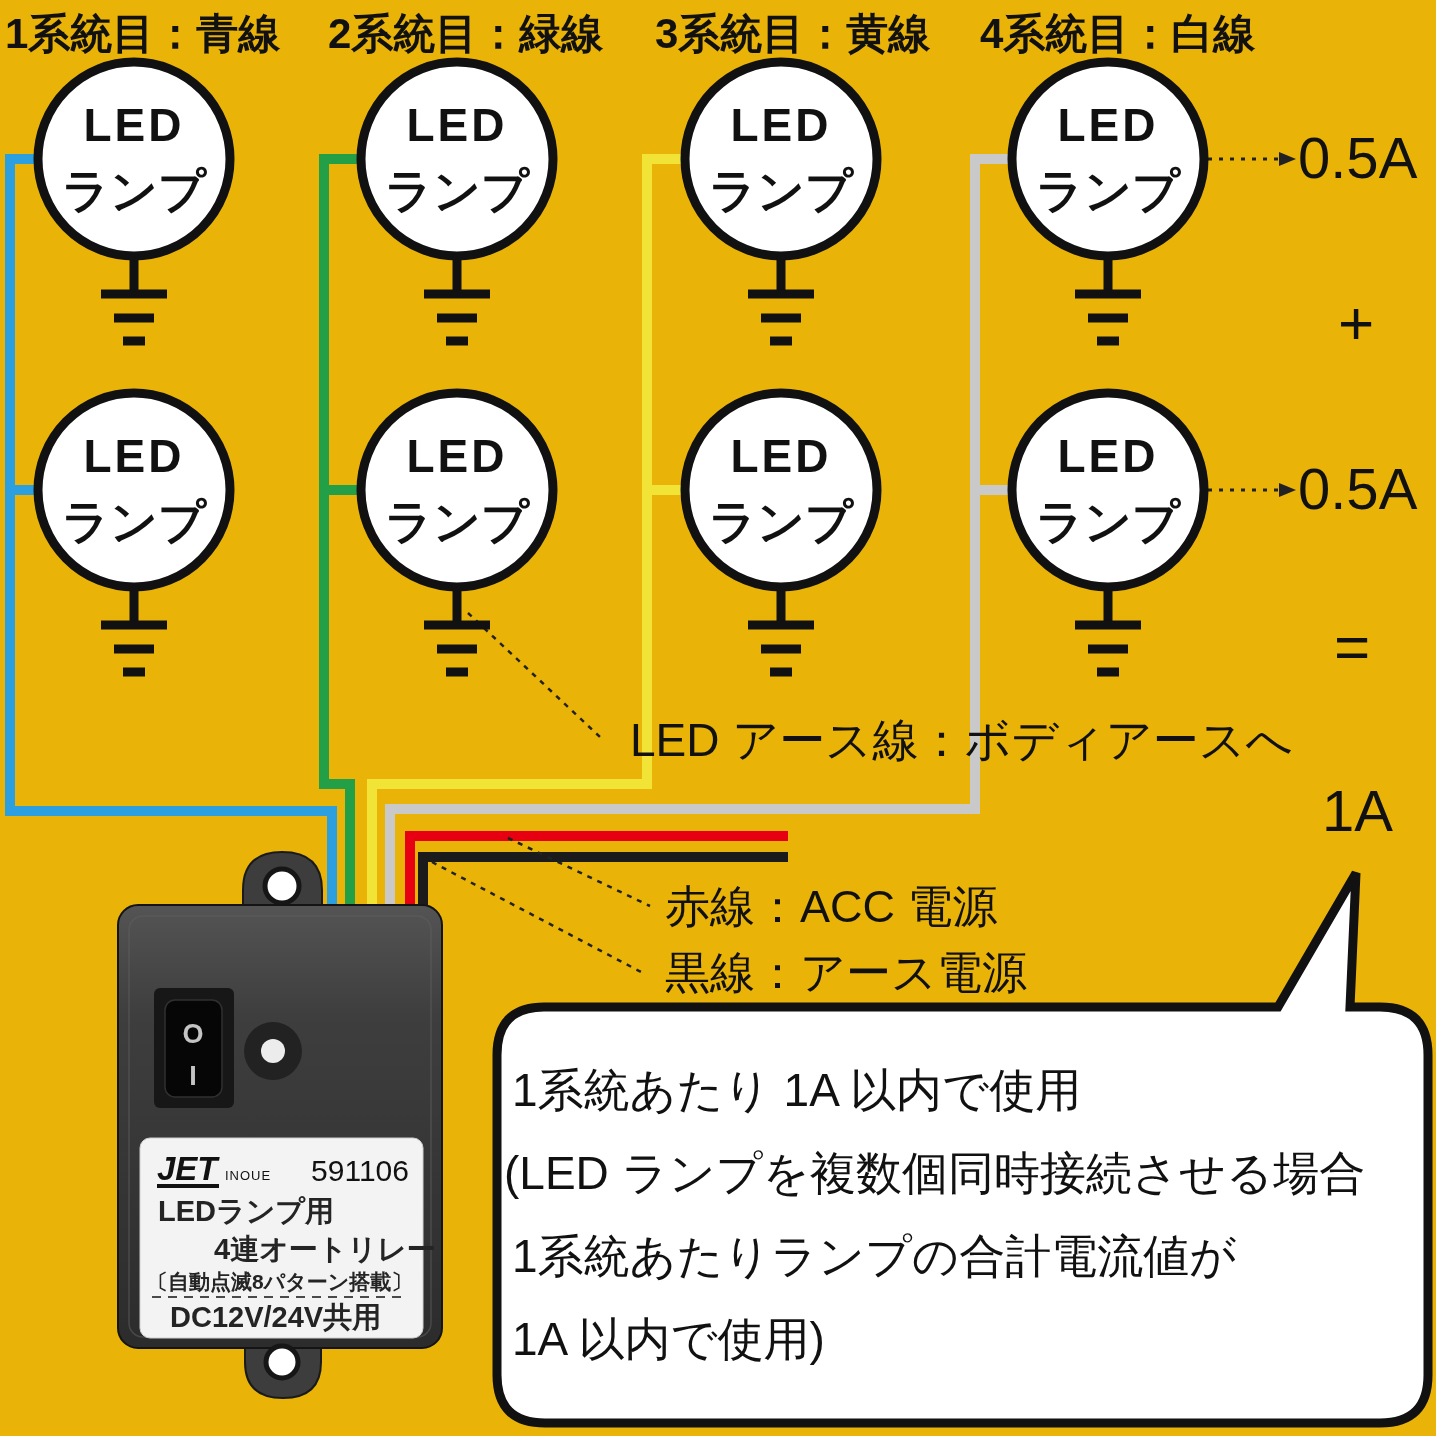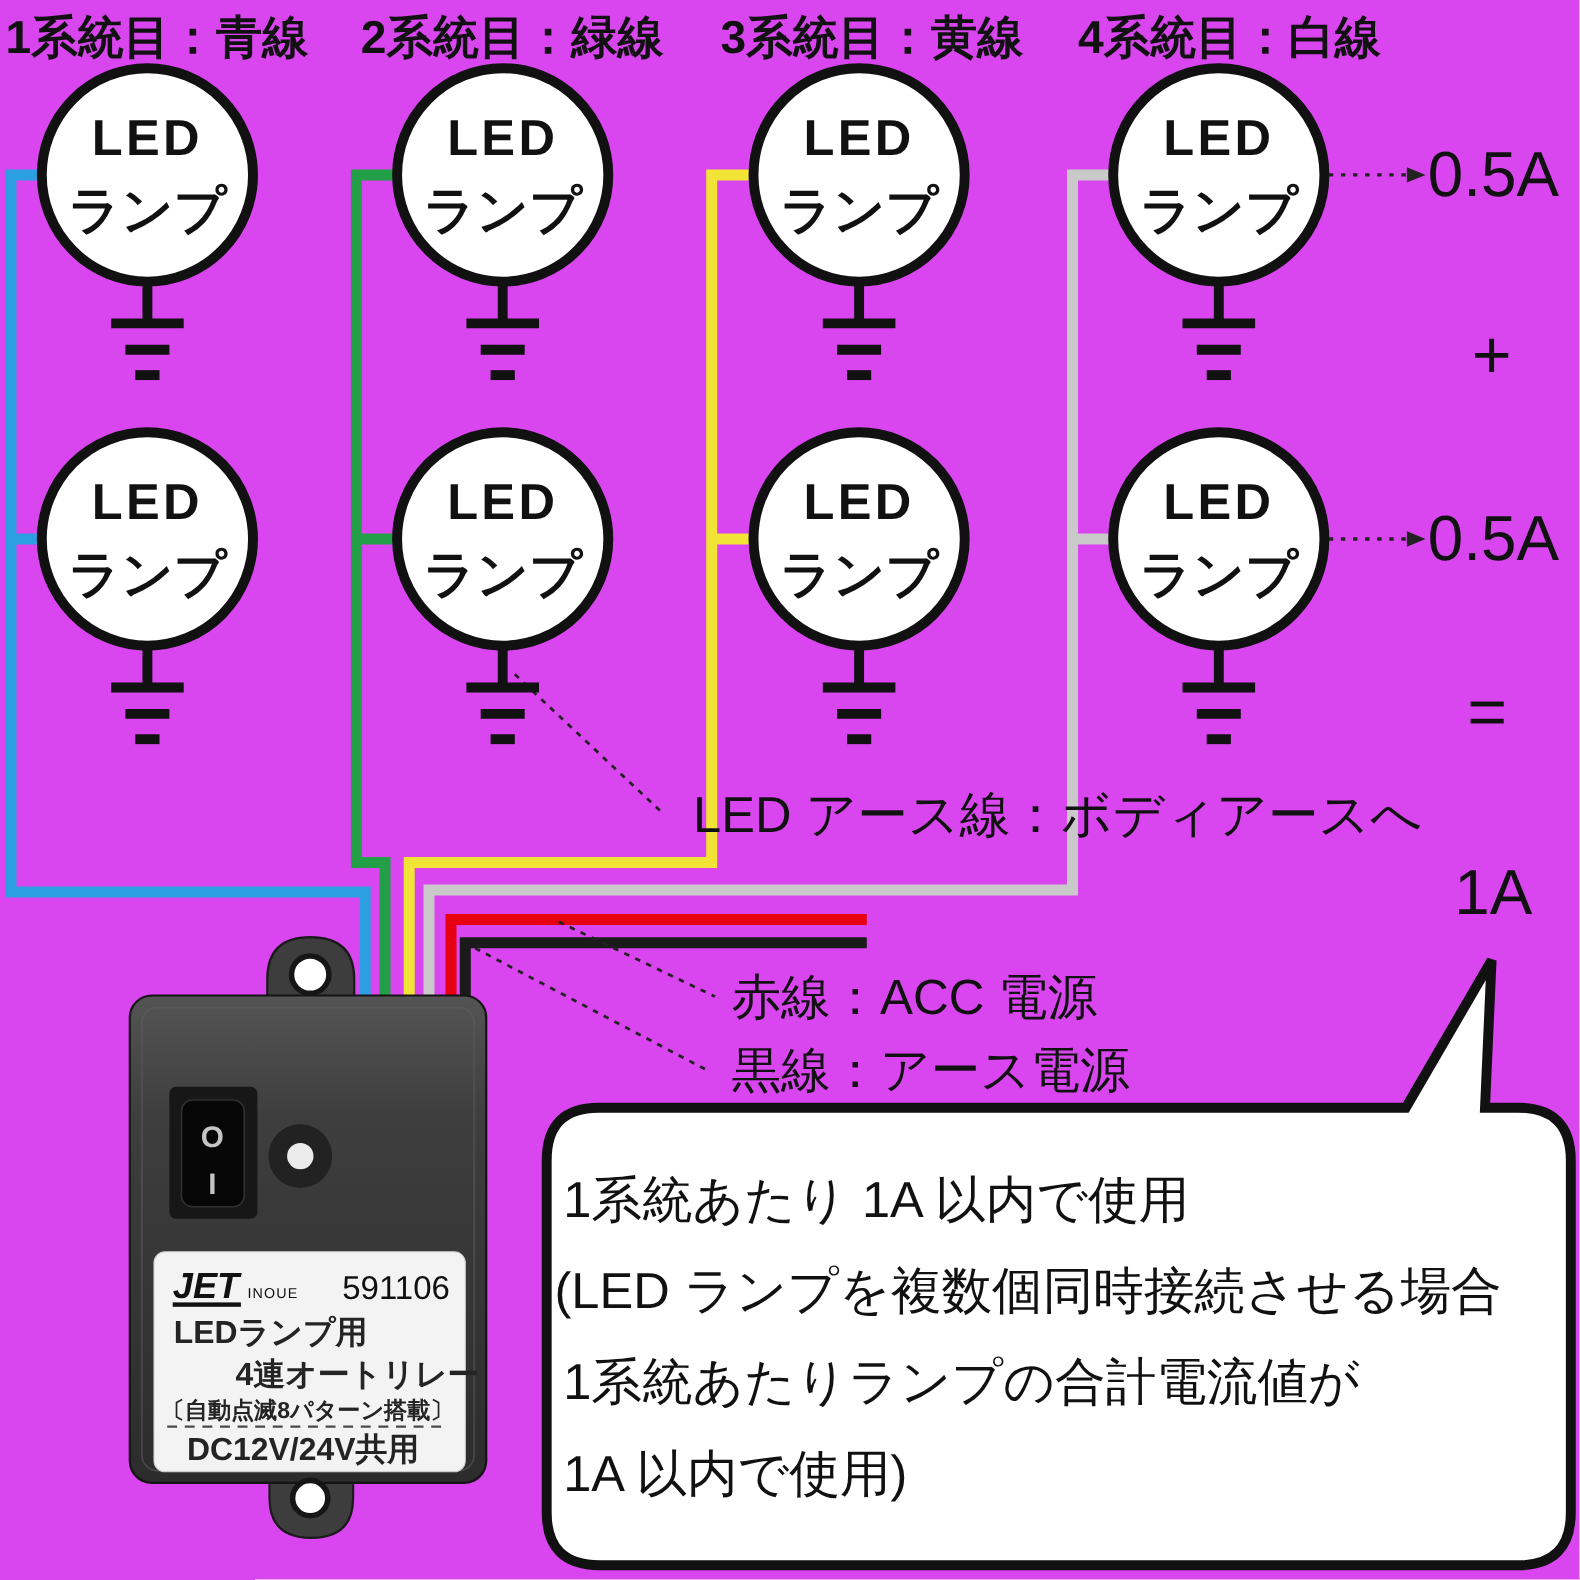--- a/index.html
+++ b/index.html
@@ -1,16 +1,16 @@
 <!DOCTYPE html>
 <html><head>
 <meta charset="utf-8">
 <style>
   html,body{margin:0;padding:0;background:#ffffff;}
-  .stage{position:relative;width:1436px;height:1436px;background:#d946ef;overflow:hidden;
+  .stage{position:relative;width:1436px;height:1436px;background:#eab308;overflow:hidden;
          font-family:"Liberation Sans","DejaVu Sans",sans-serif;}
   svg{position:absolute;inset:0;}
   svg text{font-family:"Liberation Sans","DejaVu Sans",sans-serif;fill:#111;}
   .syslabel{font-size:42px;font-weight:bold;}
   .lamp-circle{fill:#fff;stroke:#111;stroke-width:9;}
   .lamp-led{font-size:46px;font-weight:bold;text-anchor:middle;letter-spacing:3px;}
   .lamp-ranpu{font-size:47px;font-weight:bold;text-anchor:middle;}
   .gnd{stroke:#111;stroke-width:9;}
   .wire{fill:none;stroke-width:10;stroke-linejoin:miter;}
   .dotarrow{fill:none;stroke:#222;stroke-width:3;stroke-dasharray:4 7;}

